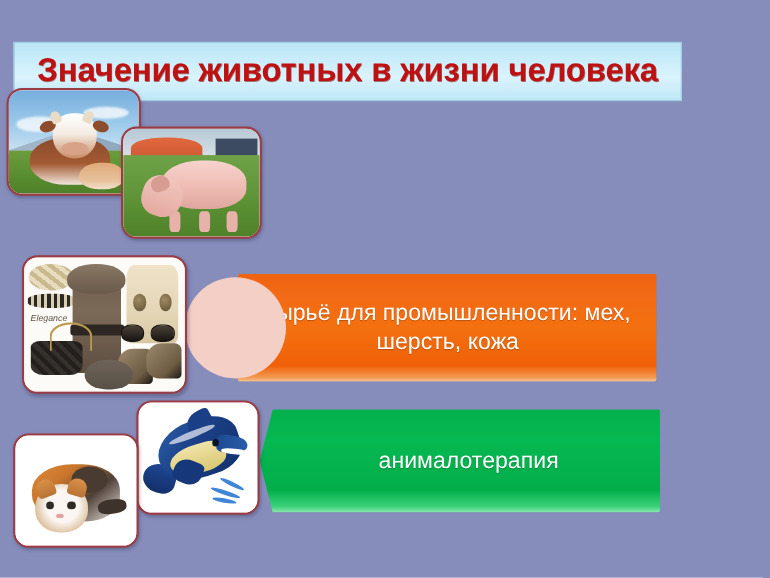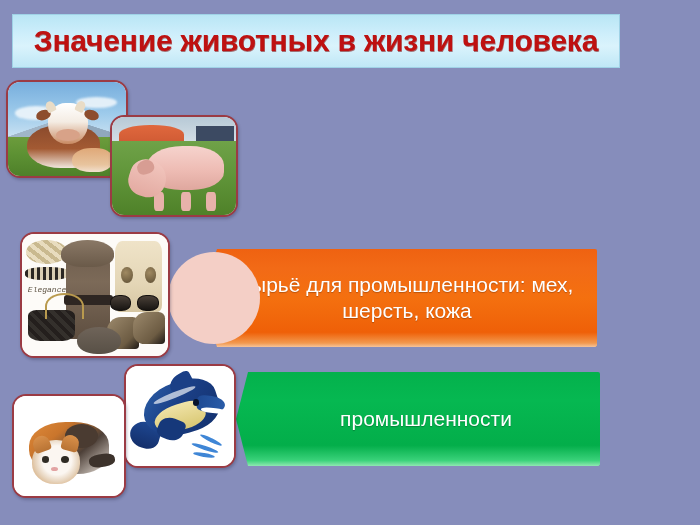--- a/index.html
+++ b/index.html
@@ -19,21 +19,21 @@
     width: 700px;
     height: 525px;
     background: #868DBB;
     overflow: hidden;
   }
 
   
   .title-banner {
     position: absolute;
     left: 12px;
-    top: 14px;
+    top: 38px;
     width: 608px;
     height: 54px;
     background: linear-gradient(to bottom,
                 #b9e6f5 0%,
                 #cdeefb 35%,
                 #daf3fc 60%,
                 #bfe7f6 100%);
     border: 1px solid #9fd2e6;
     box-sizing: border-box;
     display: flex;
@@ -274,21 +274,21 @@
     background: repeating-linear-gradient(38deg, #e8dcbe 0 4px, #c9b98f 4px 8px);
     border-radius: 50%;
   }
   .belt-strip {
     position: absolute; left: 2%; top: 27%; width: 30%; height: 11%;
     background: repeating-linear-gradient(90deg, #2b2723 0 3px, #d9cdb2 3px 6px);
     border-radius: 40%;
   }
   .text-elegant {
     position: absolute; left: 4%; top: 42%; font-size: 8px;
-    font-family: Liberation Mono, monospace; font-style: italic; color: #5d5242;
+    font-family: Liberation Sans, sans-serif; font-style: italic; color: #5d5242;
   }
   .handbag {
     position: absolute; left: 4%; bottom: 12%; width: 32%; height: 26%;
     background: repeating-linear-gradient(45deg, #241f1d 0 4px, #34302c 4px 8px);
     border-radius: 18% 18% 26% 26%;
   }
   .handbag-strap {
     position: absolute; left: 16%; bottom: 30%; width: 24%; height: 20%;
     border: 2px solid #b99a4e; border-bottom: none;
     border-radius: 50% 50% 0 0; background: transparent;
@@ -487,21 +487,21 @@
       <div class="text-elegant">Elegance</div>
       <div class="handbag"></div>
       <div class="handbag-strap"></div>
       <div class="heel-a"></div>
       <div class="heel-b"></div>
       <div class="felt-hat"></div>
     </div>
   </div>
 
   <div class="banner banner-green">
-    <span class="banner-label">промышленности</span>
+    <span class="banner-label">анималотерапия</span>
   </div>
 
   <div class="photo photo-dolphin">
     <div class="scene">
       <div class="dolphin-bg"></div>
       <div class="splash-a"></div>
       <div class="splash-b"></div>
       <div class="splash-c"></div>
       <div class="dolphin-tail"></div>
       <div class="dolphin-body"></div>

